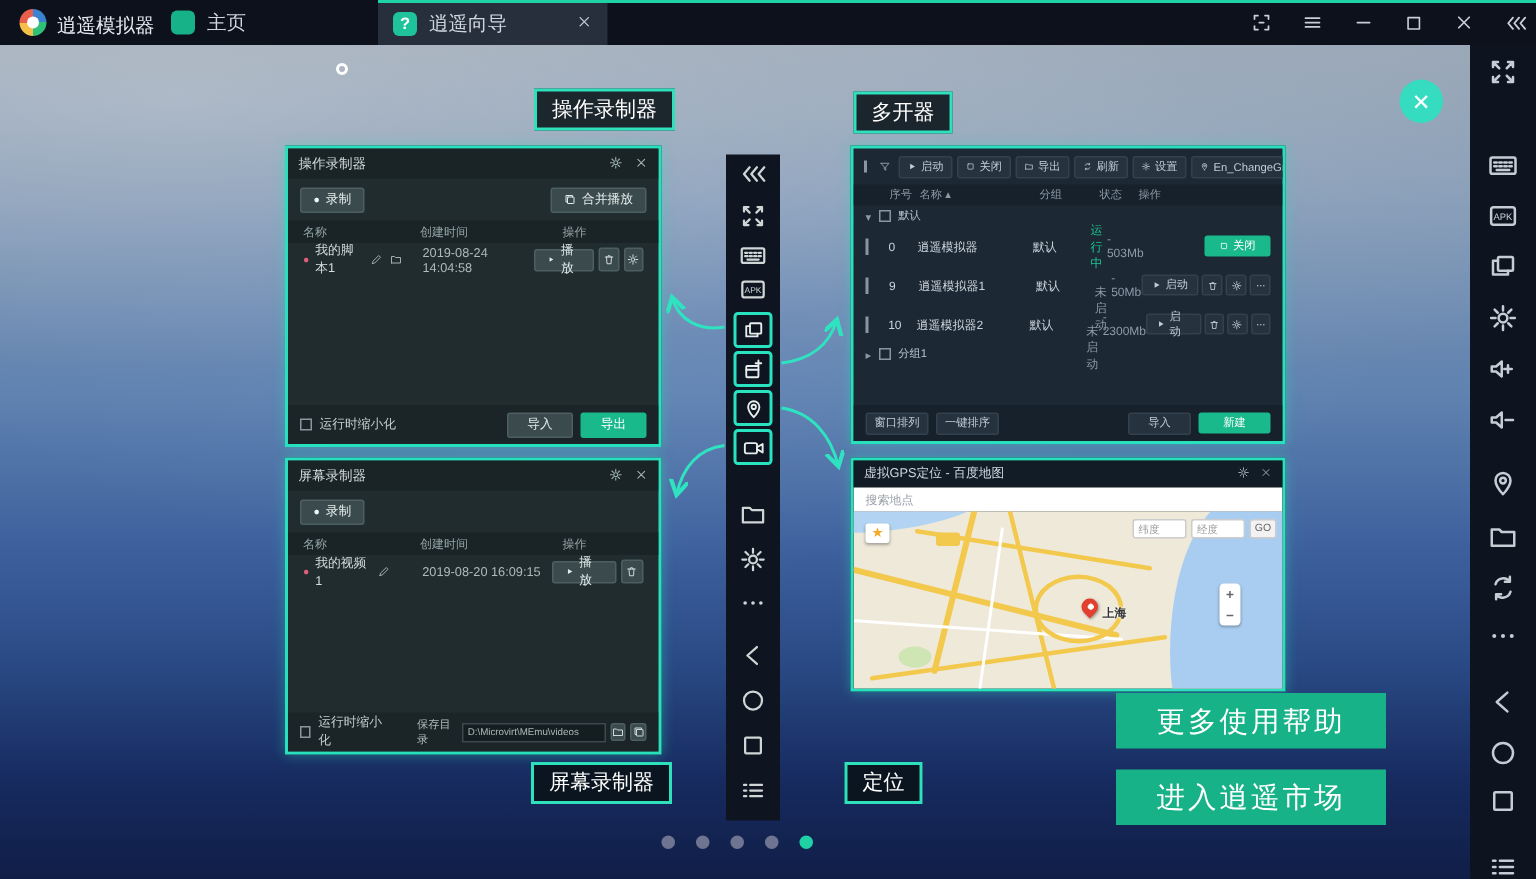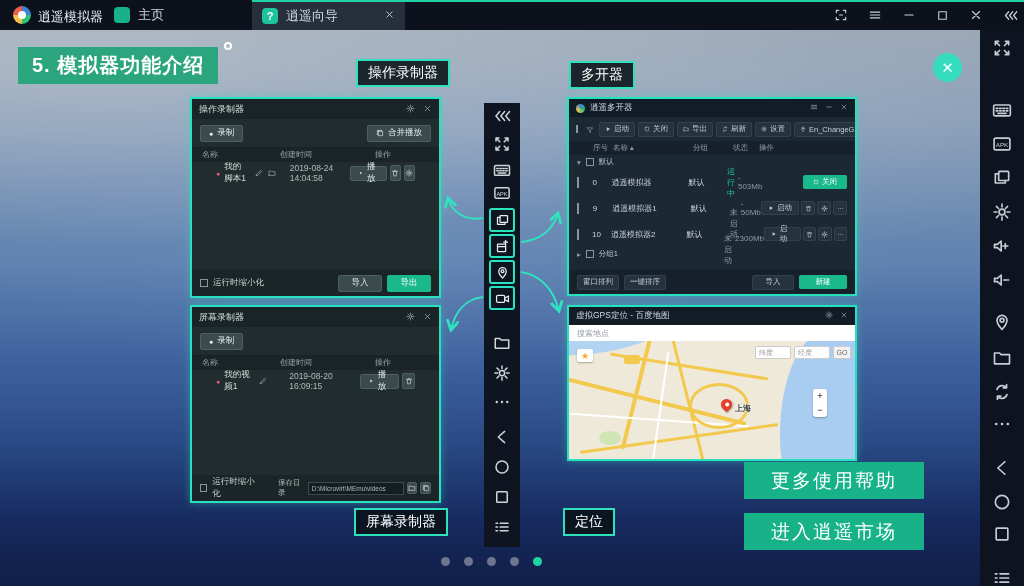--- a/index.html
+++ b/index.html
@@ -53,21 +53,21 @@
   .win{position:absolute;border:2px solid #28e0bd;background:#212c2f;box-shadow:0 0 8px rgba(40,224,189,.4);overflow:hidden;}
   .wt{height:20px;background:#1a2427;display:flex;align-items:center;padding:0 7px;font-size:9px;color:#d4dcdc;}
   .wt .sp{margin-left:auto;display:flex;gap:8px;color:#9fb0ae;align-items:center;}
   .wt .sp svg{width:9px;height:9px;}
   .wtoolbar{height:28px;display:flex;align-items:center;padding:0 8px;}
   .dbtn{background:#3b4a4d;border:1px solid #4d5f62;color:#e2ebe9;font-size:8.5px;height:17px;
         display:inline-flex;align-items:center;justify-content:center;gap:4px;padding:0 8px;border-radius:2px;}
   .gbtn{background:#19b98c;border:1px solid #19b98c;color:#fff;font-size:8.5px;height:17px;
         display:inline-flex;align-items:center;justify-content:center;padding:0 10px;border-radius:2px;}
   .thead{height:15px;background:#1a2326;display:flex;align-items:center;font-size:8px;color:#93a3a4;padding:0 10px;}
-  .trow{height:22px;display:flex;align-items:center;font-size:8.5px;color:#d6dedd;padding:0 24px;}
+  .trow{height:22px;display:flex;align-items:center;font-size:8.5px;color:#d6dedd;padding:0 10px;}
   .pinkdot{color:#e05c7a;font-size:7px;margin-right:4px;}
   .mini-ic{color:#9fb0ae;margin-left:5px;display:inline-flex;}
   .mini-ic svg{width:8px;height:8px;}
   .sqbtn{width:16px;height:16px;background:#3b4a4d;border:1px solid #4d5f62;border-radius:2px;
          display:inline-flex;align-items:center;justify-content:center;color:#cfdad8;margin-left:3px;}
   .sqbtn svg{width:8px;height:8px;}
   .wfoot{position:absolute;left:0;right:0;bottom:0;height:26px;background:#1b2528;display:flex;align-items:center;padding:0 8px;font-size:8.5px;color:#c4cecd;}
   .chk{width:8px;height:8px;border:1px solid #8a97a0;margin-right:5px;background:transparent;}
   .rec-dot{color:#eef6f4;font-size:7px;}
 
@@ -361,21 +361,20 @@
       </span>
     <span class="sb" style="top:538px">
         <svg class="ic" viewBox="0 0 24 24">
           <use href="#s-menu"></use>
         </svg>
       </span>
   </div>
 
   <div class="content">
 
-    <div class="guide-title">5. 模拟器功能介绍</div>
     <div class="guide-close">✕</div>
 
     <div class="callout" style="left:356px;top:29px">操作录制器</div>
     <div class="callout" style="left:569px;top:31px">多开器</div>
     <div class="callout" style="left:354px;top:478px">屏幕录制器</div>
     <div class="callout" style="left:563px;top:478px">定位</div>
 
     <div class="win" style="left:190px;top:67px;width:251px;height:201px">
       <div class="wt">
         <span>操作录制器</span>
@@ -500,35 +499,20 @@
           </span>
         <span class="sqbtn" style="width:12px;height:12px">
             <svg class="ic" viewBox="0 0 24 24">
               <use href="#s-copy2"></use>
             </svg>
           </span>
       </div>
     </div>
 
     <div class="win mwin" style="left:567px;top:67px;width:290px;height:199px">
-      <div class="mwt">
-        <span class="mlogo"></span>
-        <span>逍遥多开器</span>
-        <span class="sp" style="margin-left:auto;display:flex;gap:7px;color:#9aa7b3">
-          <span><svg class="ic" width="8" height="8" viewBox="0 0 24 24">
-                <use href="#s-ham"></use>
-              </svg></span>
-          <span><svg class="ic" width="8" height="8" viewBox="0 0 24 24">
-                <use href="#s-min"></use>
-              </svg></span>
-          <span><svg class="ic" width="8" height="8" viewBox="0 0 24 24">
-                <use href="#s-x"></use>
-              </svg></span>
-        </span>
-      </div>
       <div class="mtb">
         <span class="chk"></span>
         <span style="color:#8b98a8;margin-right:2px"><svg class="ic" width="8" height="8" viewBox="0 0 24 24">
               <use href="#s-filter"></use>
             </svg></span>
         <span class="mbtn">
             <svg class="ic" width="6" height="6" viewBox="0 0 24 24">
               <use href="#s-play"></use>
             </svg>
             <span>启动</span>

